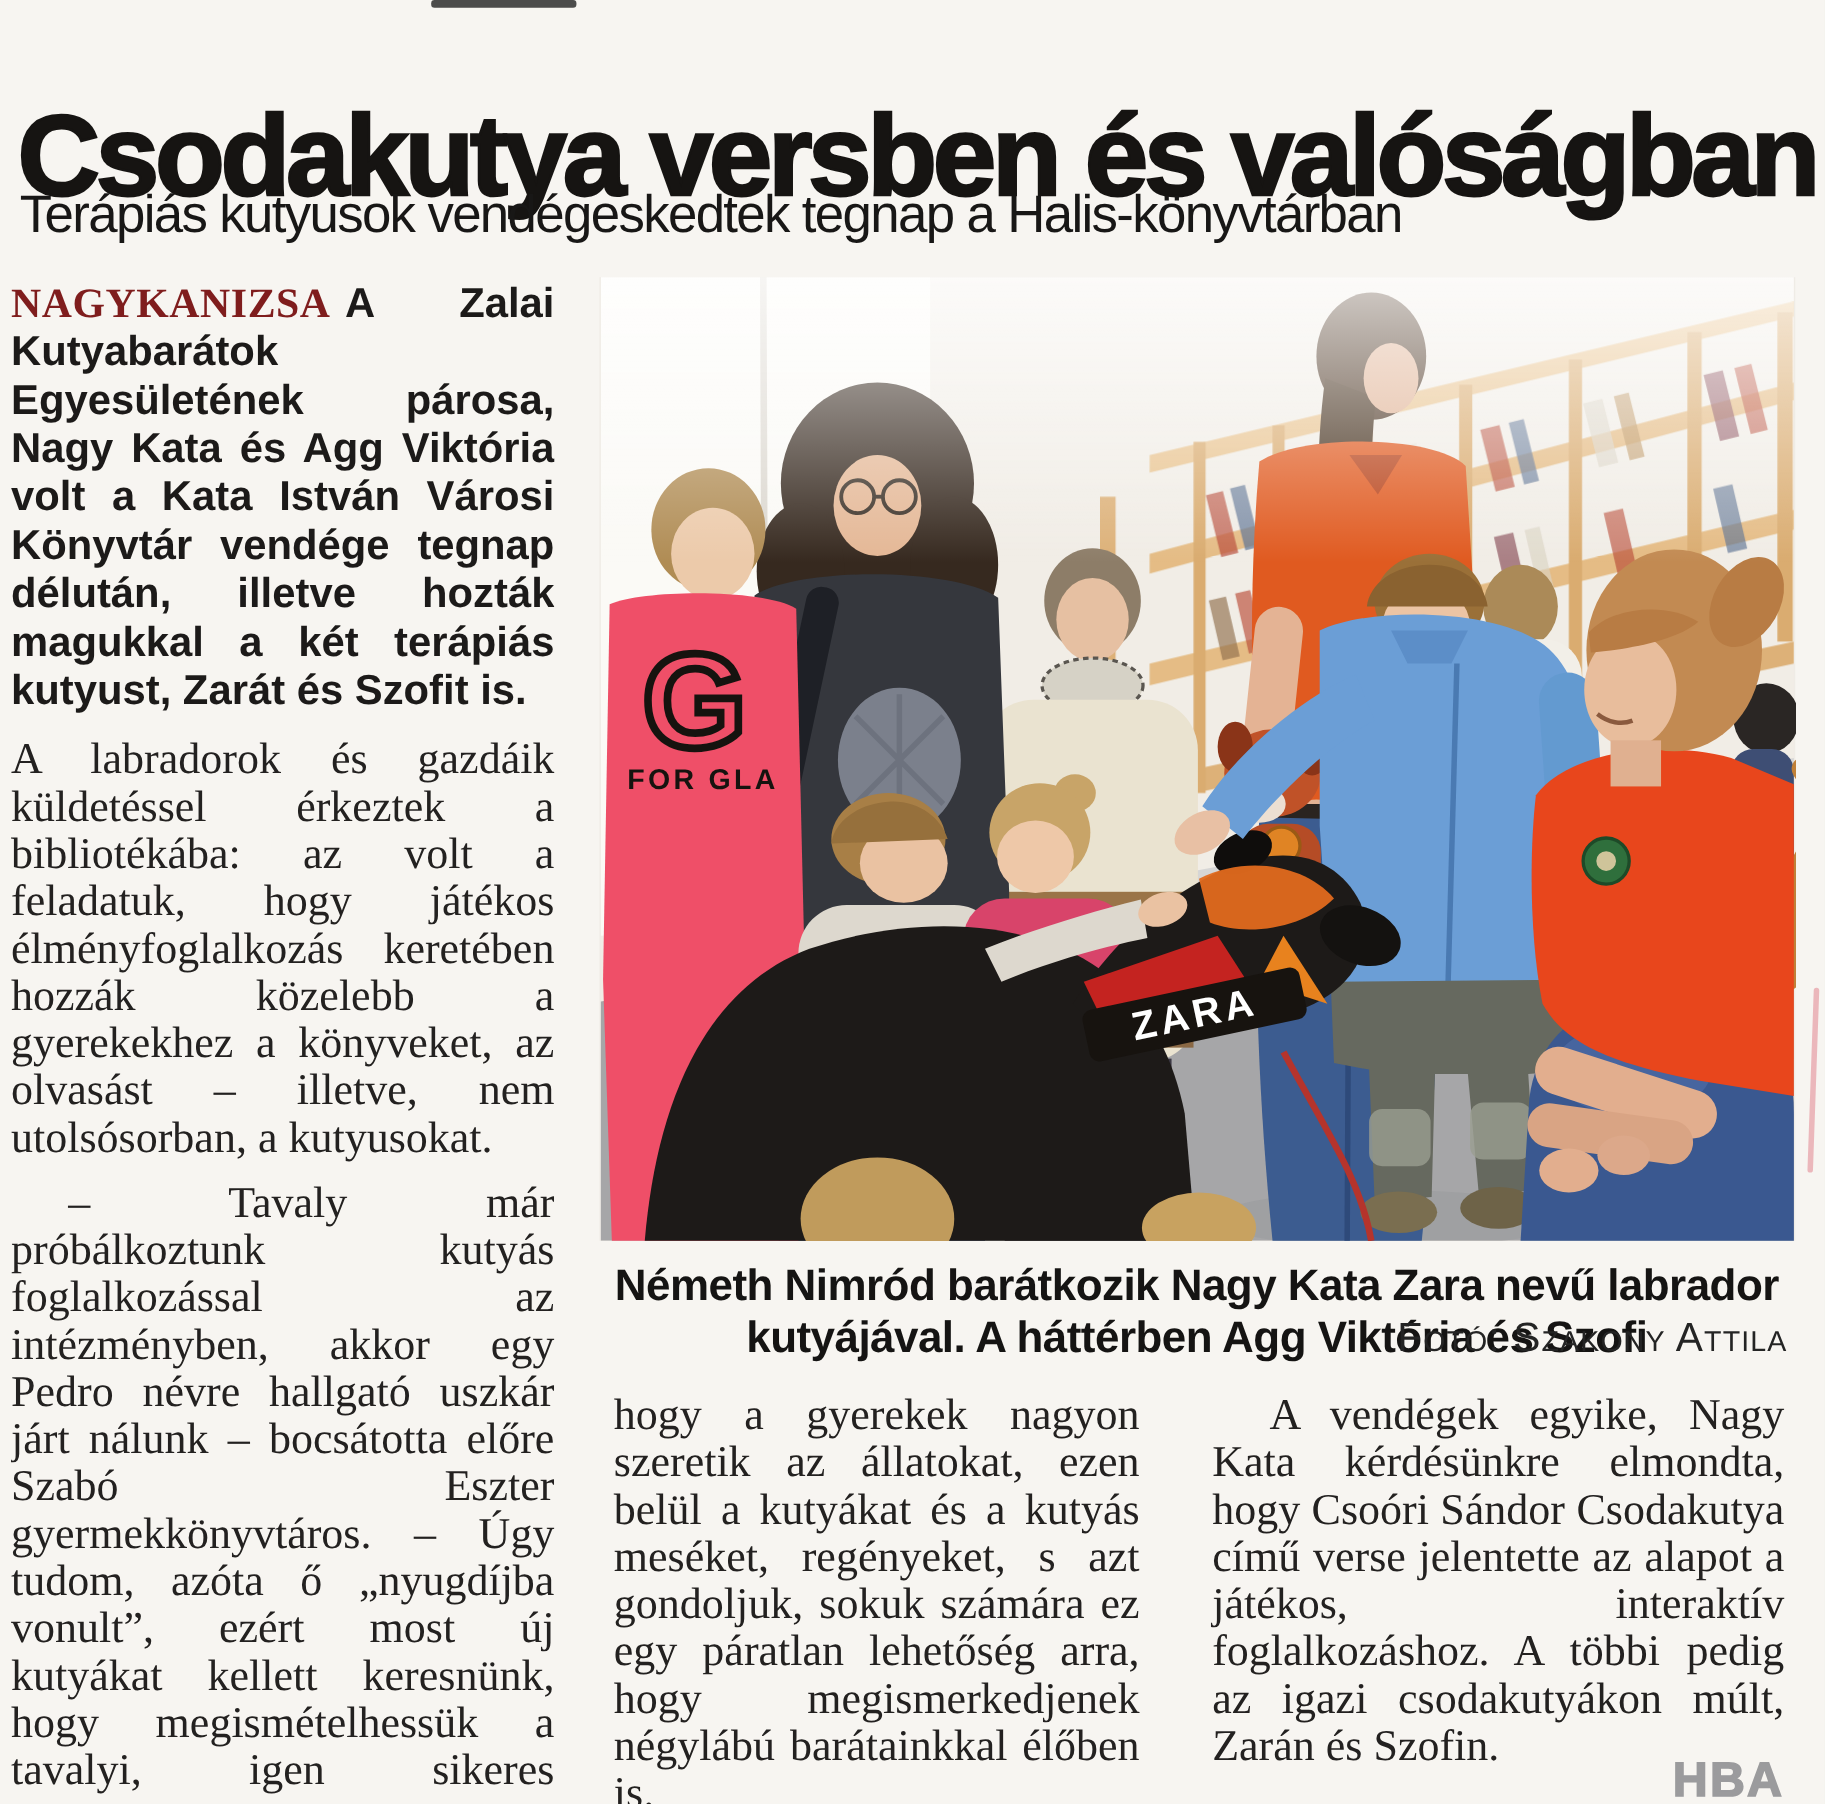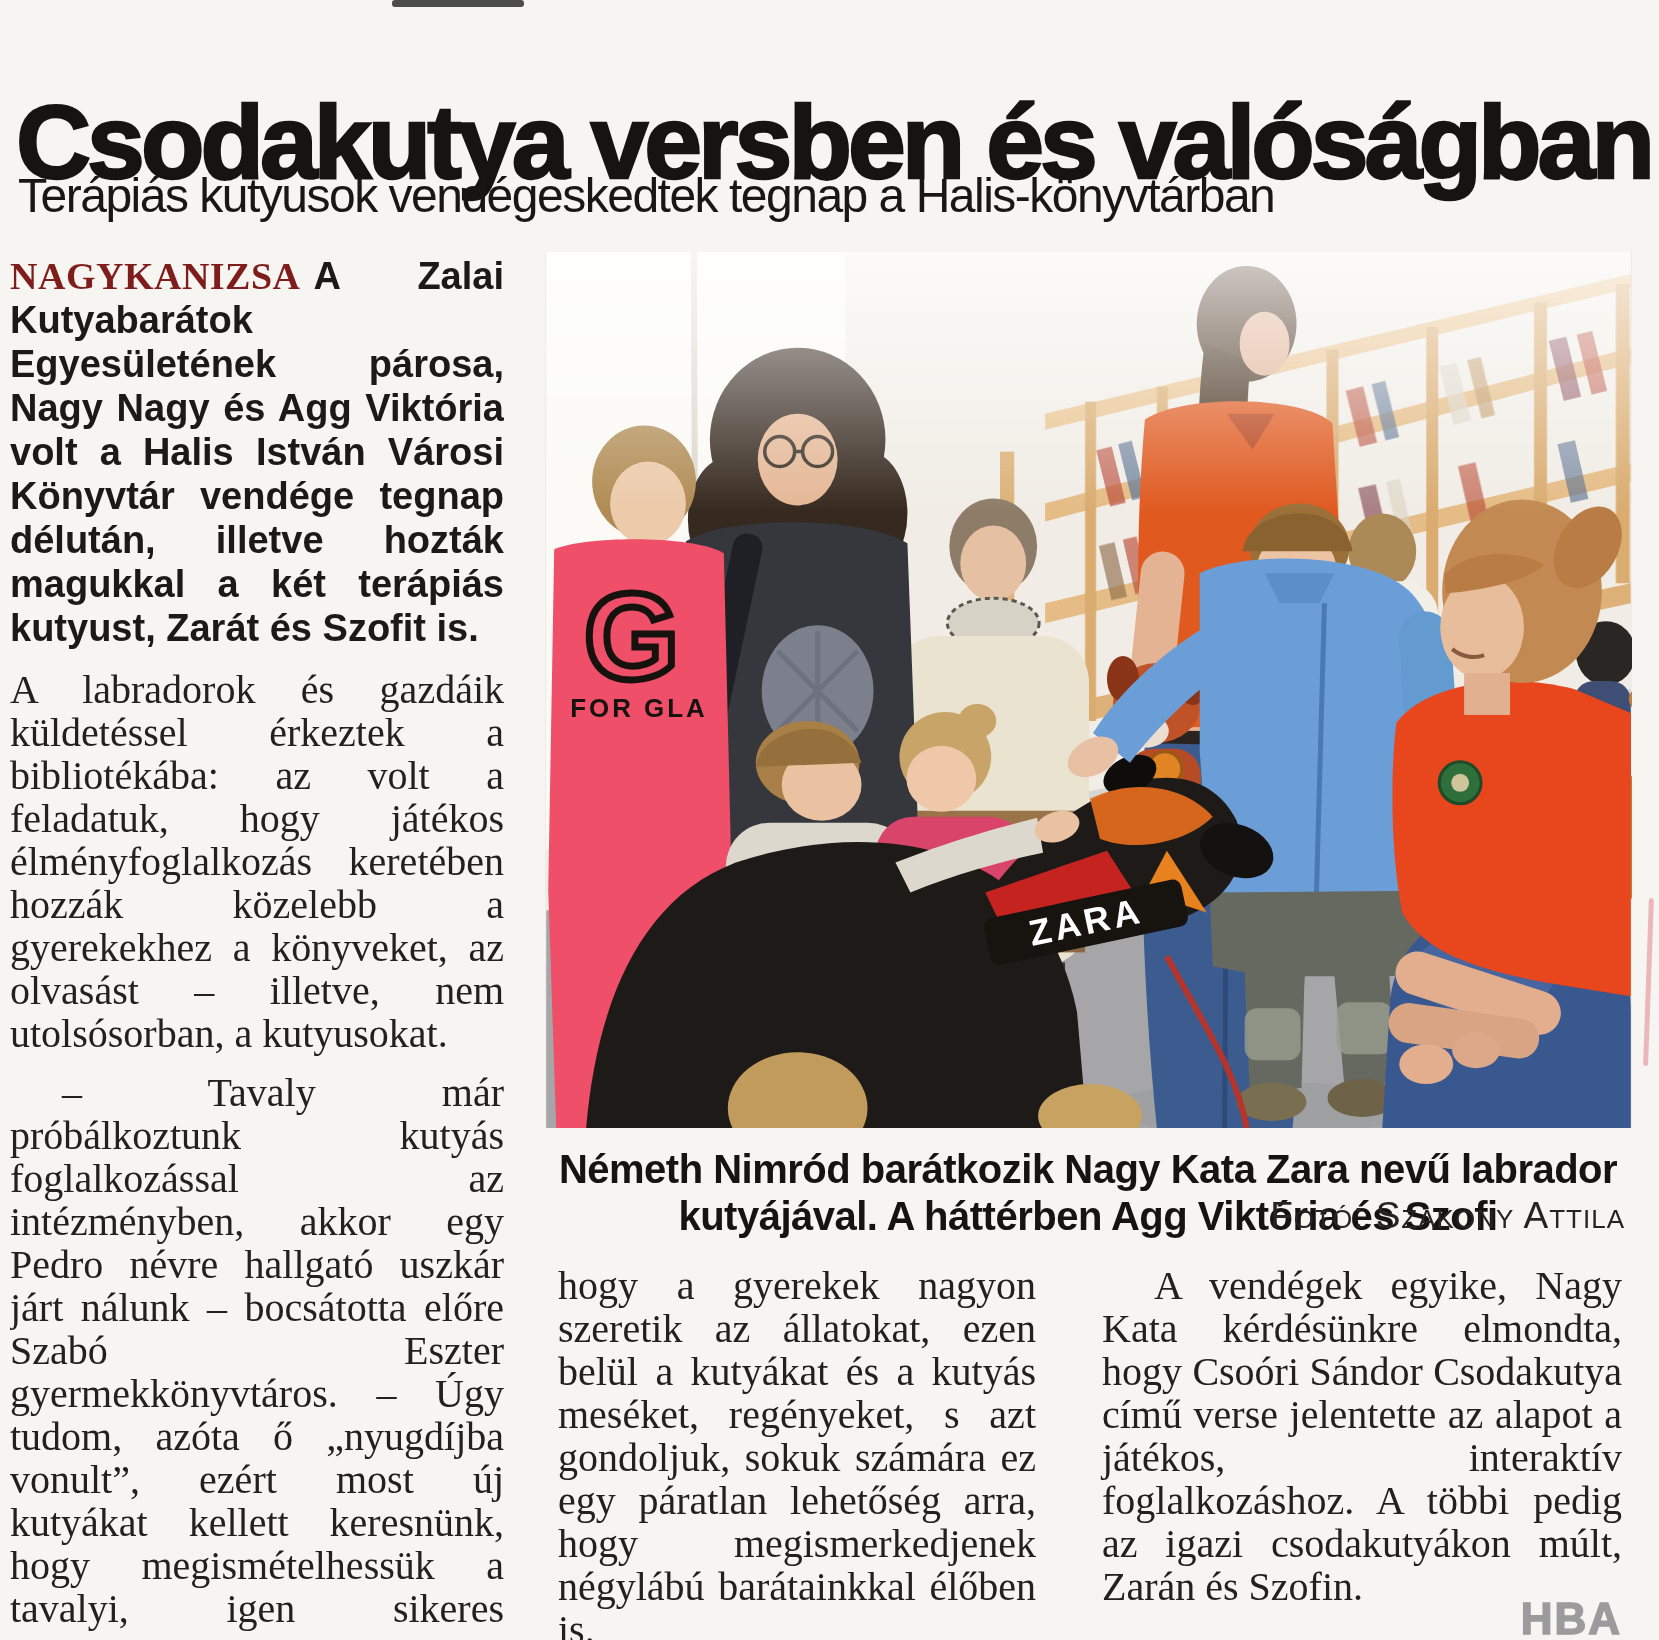--- a/index.html
+++ b/index.html
@@ -56,21 +56,21 @@
 
 <div class="page">
 
   <div class="scan-smudge"></div>
   <div class="scan-pink"></div>
 
   <h1 class="headline">Csodakutya versben és valóságban</h1>
   <div class="subhead">Terápiás kutyusok vendégeskedtek tegnap a Halis-könyvtárban</div>
 
   <div class="col col-1">
-    <p class="lead"><span class="loc">NAGYKANIZSA</span><span>A Zalai Kutyabarátok Egyesületének párosa, Nagy Nagy és Agg Viktória volt a Halis István Városi Könyvtár vendége tegnap délután, illetve hozták magukkal a két terápiás kutyust, Zarát és Szofit is.</span></p>
+    <p class="lead"><span class="loc">NAGYKANIZSA</span><span>A Zalai Kutyabarátok Egyesületének párosa, Nagy Kata és Agg Viktória volt a Kata István Városi Könyvtár vendége tegnap délután, illetve hozták magukkal a két terápiás kutyust, Zarát és Szofit is.</span></p>
     <p class="serif-p">A labradorok és gazdáik küldetéssel érkeztek a bibliotékába: az volt a feladatuk, hogy játékos élményfoglalkozás keretében hozzák közelebb a gyerekekhez a könyveket, az olvasást – illetve, nem utolsósorban, a kutyusokat.</p>
     <p class="serif-p indent">– Tavaly már próbálkoztunk kutyás foglalkozással az intézményben, akkor egy Pedro névre hallgató uszkár járt nálunk – bocsátotta előre Szabó Eszter gyermekkönyvtáros. – Úgy tudom, azóta ő „nyugdíjba vonult”, ezért most új kutyákat kellett keresnünk, hogy megismételhessük a tavalyi, igen sikeres foglalkozást. Benke Dániel kollégámon keresztül jutottunk el Vikihez és Katához. Tudjuk,</p>
   </div>
 
   <div class="photo-wrap">
     <svg width="1087" height="876" viewBox="0 0 1087 878" xmlns="http://www.w3.org/2000/svg">
 
       <rect x="0" y="0" width="1087" height="878" fill="#f1ede6"></rect>
       <rect x="0" y="0" width="300" height="600" fill="#fbfaf6"></rect>
       <line x1="148" y1="0" x2="150" y2="540" stroke="#dcd8d0" stroke-width="6"></line>

